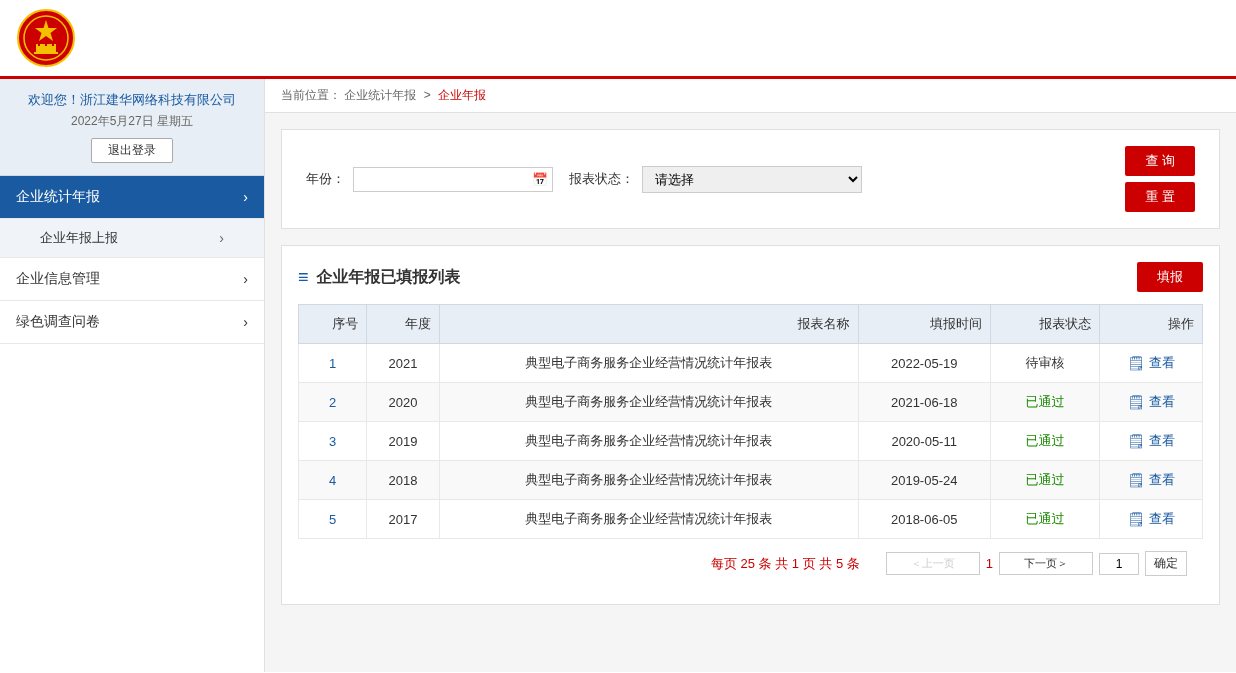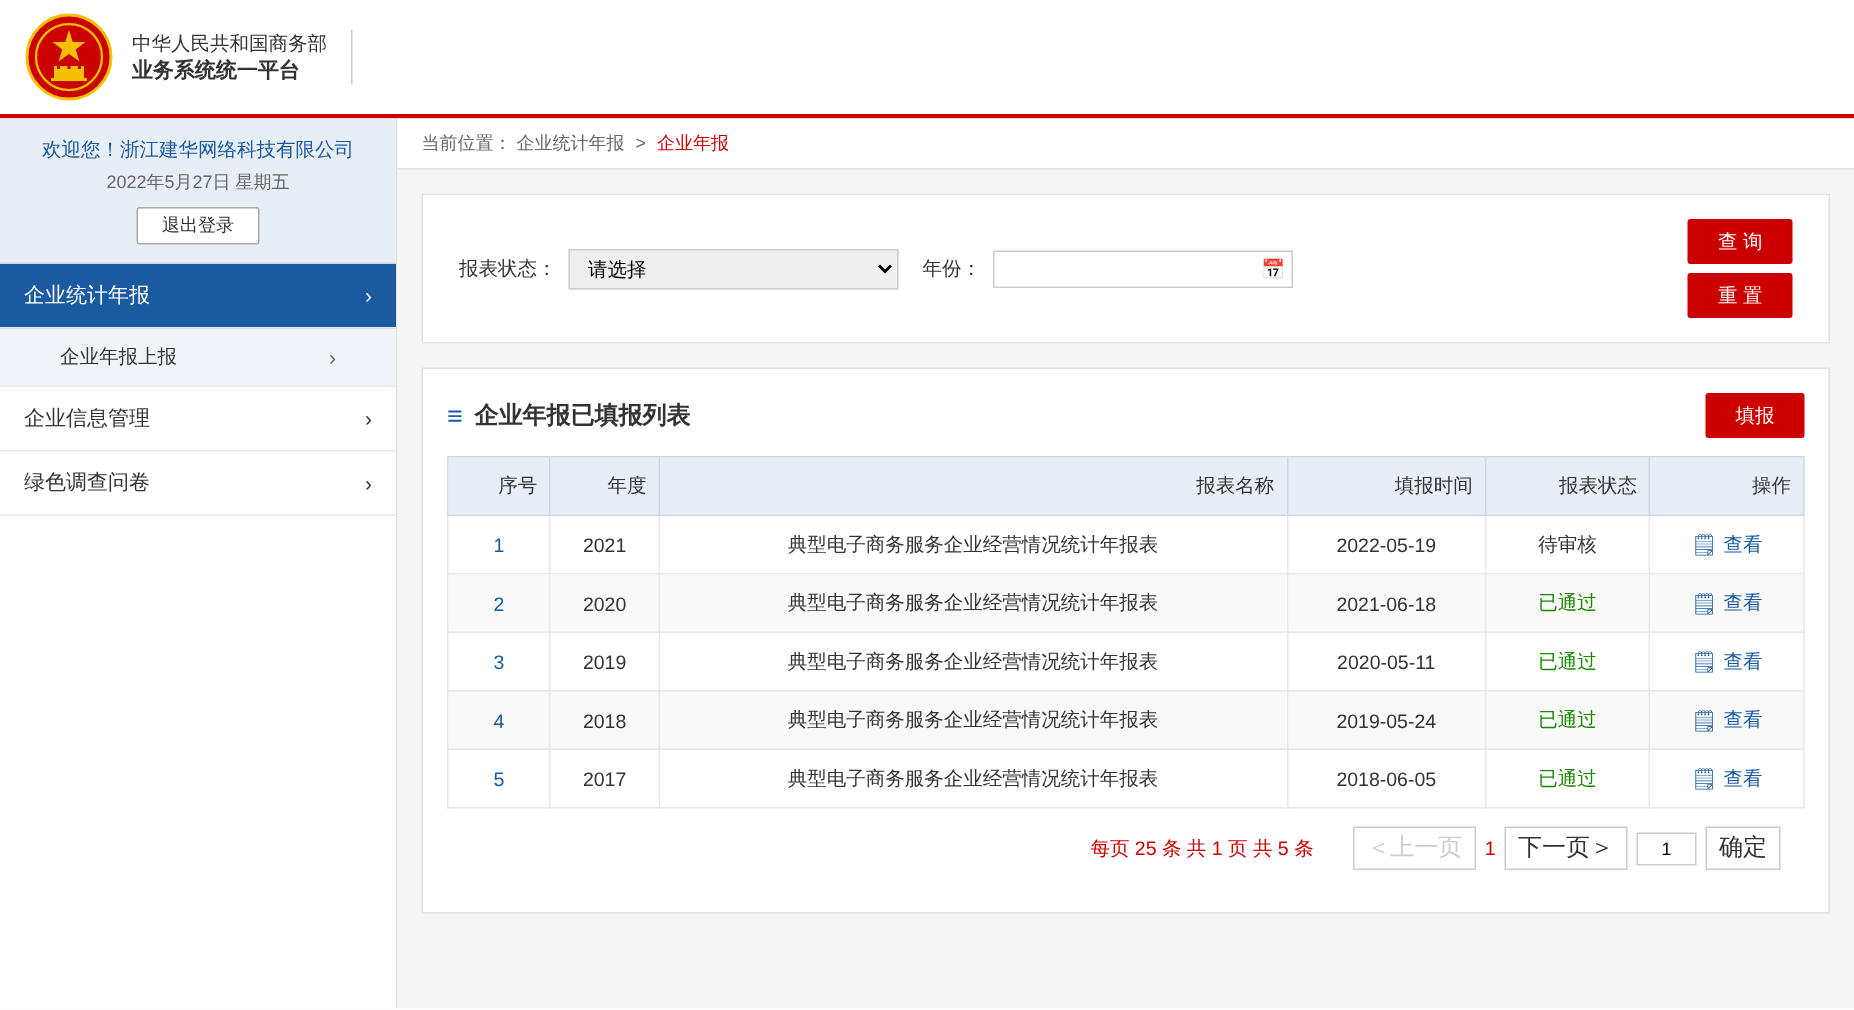--- a/index.html
+++ b/index.html
@@ -71,48 +71,44 @@
     tr:nth-child(even) td { background: #f9f9f9; }
     tr:nth-child(odd) td { background: #fff; }
     .status-pending { color: #333; }
     .status-passed { color: #1a8a00; }
     .action-link { color: #1a5aa0; cursor: pointer; display: flex; align-items: center; gap: 4px; justify-content: center; }
     .action-icon { font-size: 14px; }
 
     
     .pagination { display: flex; align-items: center; justify-content: flex-end; padding: 12px 16px; gap: 6px; font-size: 13px; color: #cc0000; }
     .pagination-info { color: #cc0000; margin-right: 20px; }
-    .page-btn { border: 1px solid #ccc; background: #fff; padding: 3px 8px; cursor: pointer; font-size: 16px; color: #333; font-family: inherit; }
+    .page-btn { border: 1px solid #ccc; background: #fff; padding: 3px 24px; cursor: pointer; font-size: 11px; color: #333; font-family: inherit; }
     .page-btn.disabled { color: #ccc; cursor: default; }
     .page-input { border: 1px solid #ccc; width: 40px; text-align: center; padding: 3px 4px; font-size: 12px; font-family: inherit; }
-    .page-confirm { border: 1px solid #ccc; background: #fff; padding: 3px 8px; cursor: pointer; font-size: 16px; color: #333; font-family: Liberation Sans, sans-serif; }
+    .page-confirm { border: 1px solid #ccc; background: #fff; padding: 3px 8px; cursor: pointer; font-size: 12px; color: #333; font-family: Liberation Sans, sans-serif; }
   </style>
 </head>
 <body>
 
 <div class="header">
   <div class="header-logo">
     
     <svg viewBox="0 0 60 60" xmlns="http://www.w3.org/2000/svg">
       <circle cx="30" cy="30" r="28" fill="#cc0000" stroke="#f5c000" stroke-width="2"></circle>
       <circle cx="30" cy="30" r="22" fill="none" stroke="#f5c000" stroke-width="1.5"></circle>
 
       <polygon points="30,12 32.5,20 41,20 34.5,25 37,33 30,28 23,33 25.5,25 19,20 27.5,20" fill="#f5c000"></polygon>
 
       <rect x="20" y="36" width="20" height="8" fill="#f5c000"></rect>
       <rect x="18" y="44" width="24" height="2" fill="#f5c000"></rect>
       <rect x="22" y="34" width="2" height="4" fill="#cc0000"></rect>
       <rect x="29" y="34" width="2" height="4" fill="#cc0000"></rect>
       <rect x="36" y="34" width="2" height="4" fill="#cc0000"></rect>
     </svg>
   </div>
-  <div class="header-org">
-    <span class="header-org-title">中华人民共和国商务部</span>
-    <span class="header-org-subtitle">业务系统统一平台</span>
-  </div>
 </div>
 
 <div class="layout">
 
   <div class="sidebar">
     <div class="sidebar-user">
       <div class="sidebar-user-welcome">欢迎您！浙江建华网络科技有限公司</div>
       <div class="sidebar-user-date">2022年5月27日 星期五</div>
       <button class="sidebar-logout-btn">退出登录</button>
     </div>
@@ -141,35 +137,35 @@
     <div class="breadcrumb">
       <span>当前位置：</span>
       <span class="breadcrumb-link">企业统计年报</span>
       <span class="breadcrumb-sep"> &gt; </span>
       <span class="breadcrumb-current">企业年报</span>
     </div>
 
     <div class="content">
 
       <div class="search-panel">
+        <div class="search-field">
+          <span class="search-label">年份：</span>
+          <div class="search-input">
+            <input type="text" style="width: 170px; border: none; outline: none; font-size: 13px; font-family: inherit;">
+            <span class="cal-icon">📅</span>
+          </div>
+        </div>
         <div class="search-field">
           <span class="search-label">报表状态：</span>
           <select class="search-select">
             <option>请选择</option>
             <option>待审核</option>
             <option>已通过</option>
             <option>未通过</option>
           </select>
-        </div>
-        <div class="search-field">
-          <span class="search-label">年份：</span>
-          <div class="search-input">
-            <input type="text" style="width: 170px; border: none; outline: none; font-size: 13px; font-family: inherit;">
-            <span class="cal-icon">📅</span>
-          </div>
         </div>
         <div class="search-buttons">
           <button class="btn-query">查 询</button>
           <button class="btn-reset">重 置</button>
         </div>
       </div>
 
       <div class="table-section">
         <div class="table-header">
           <div class="table-title">

